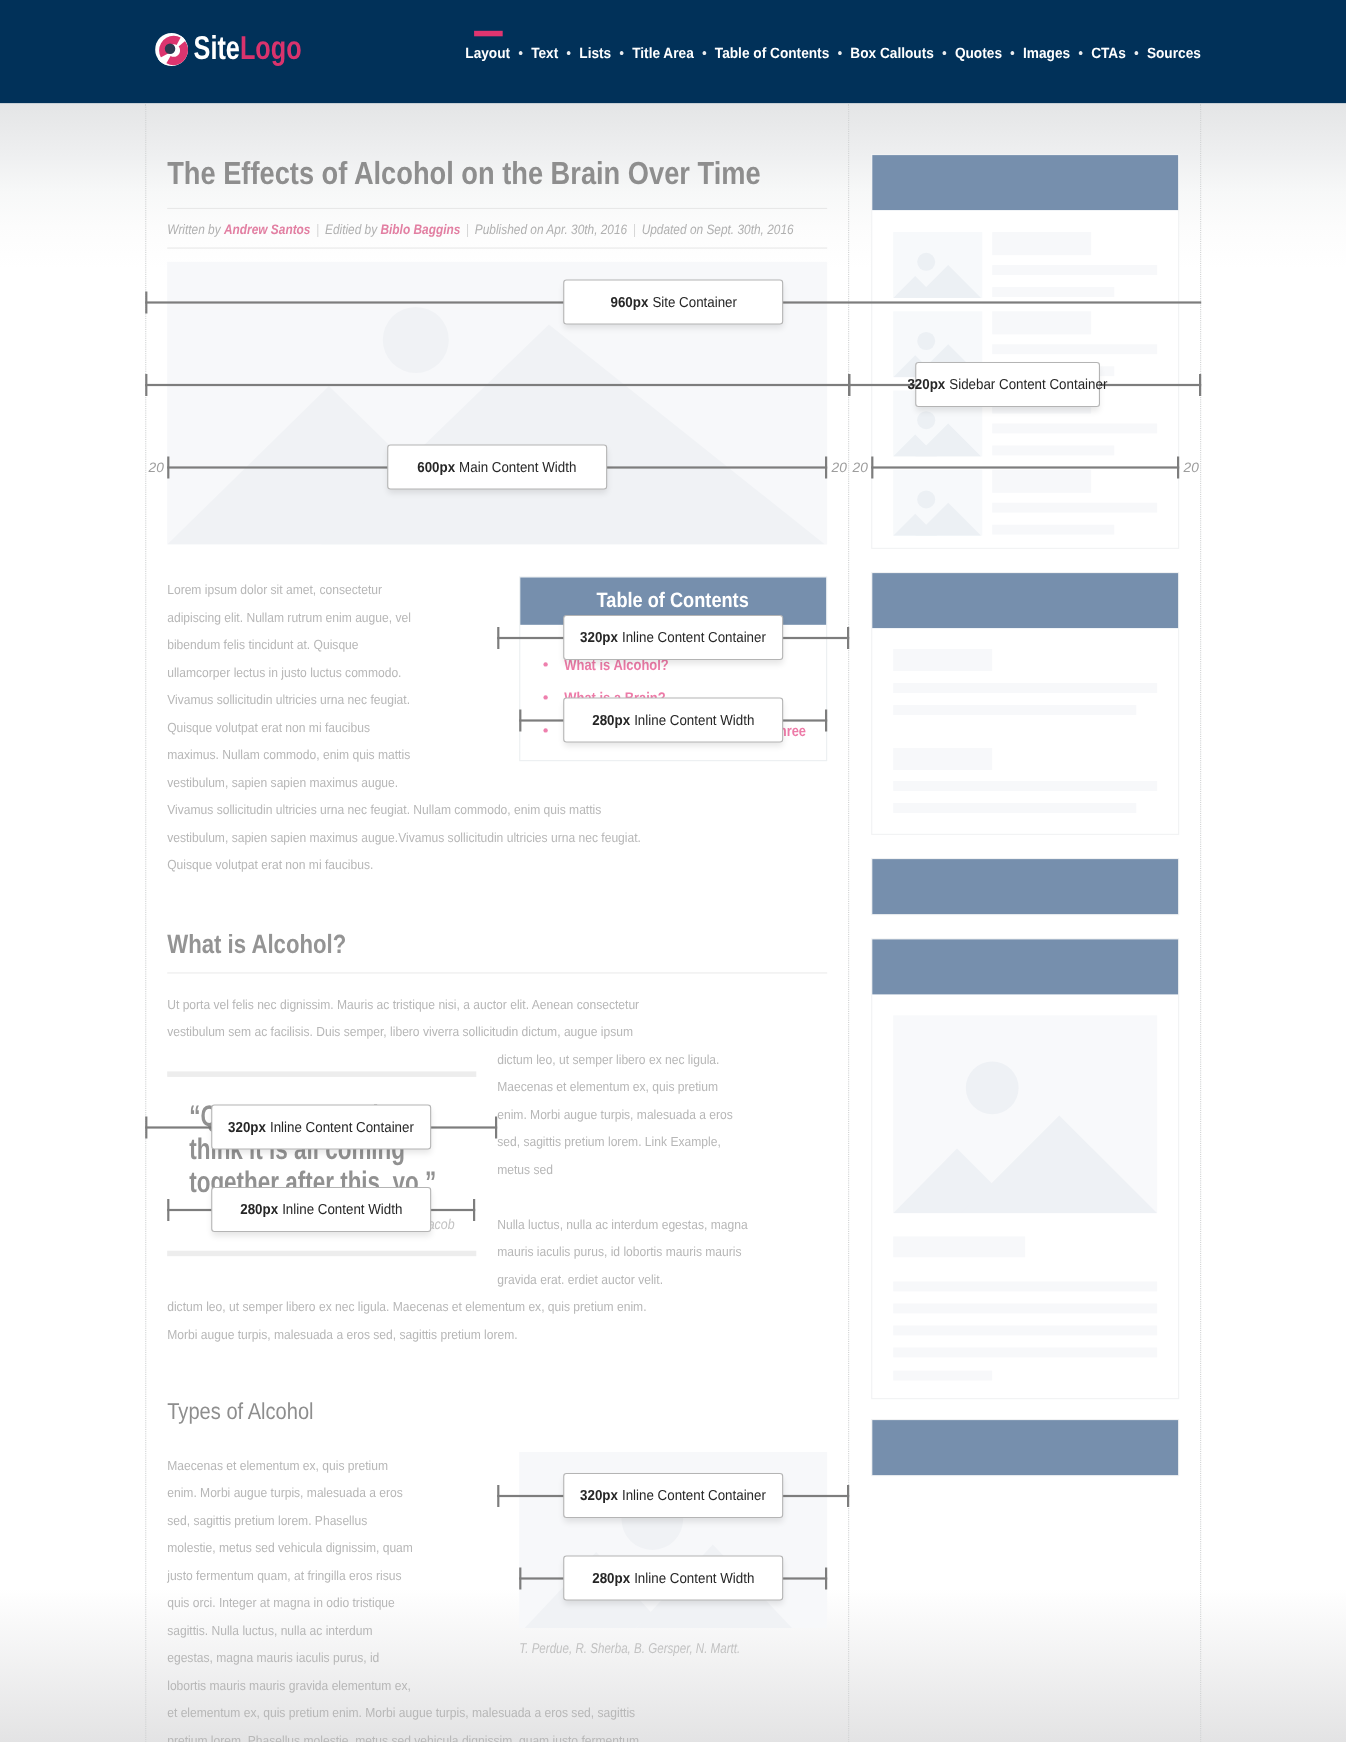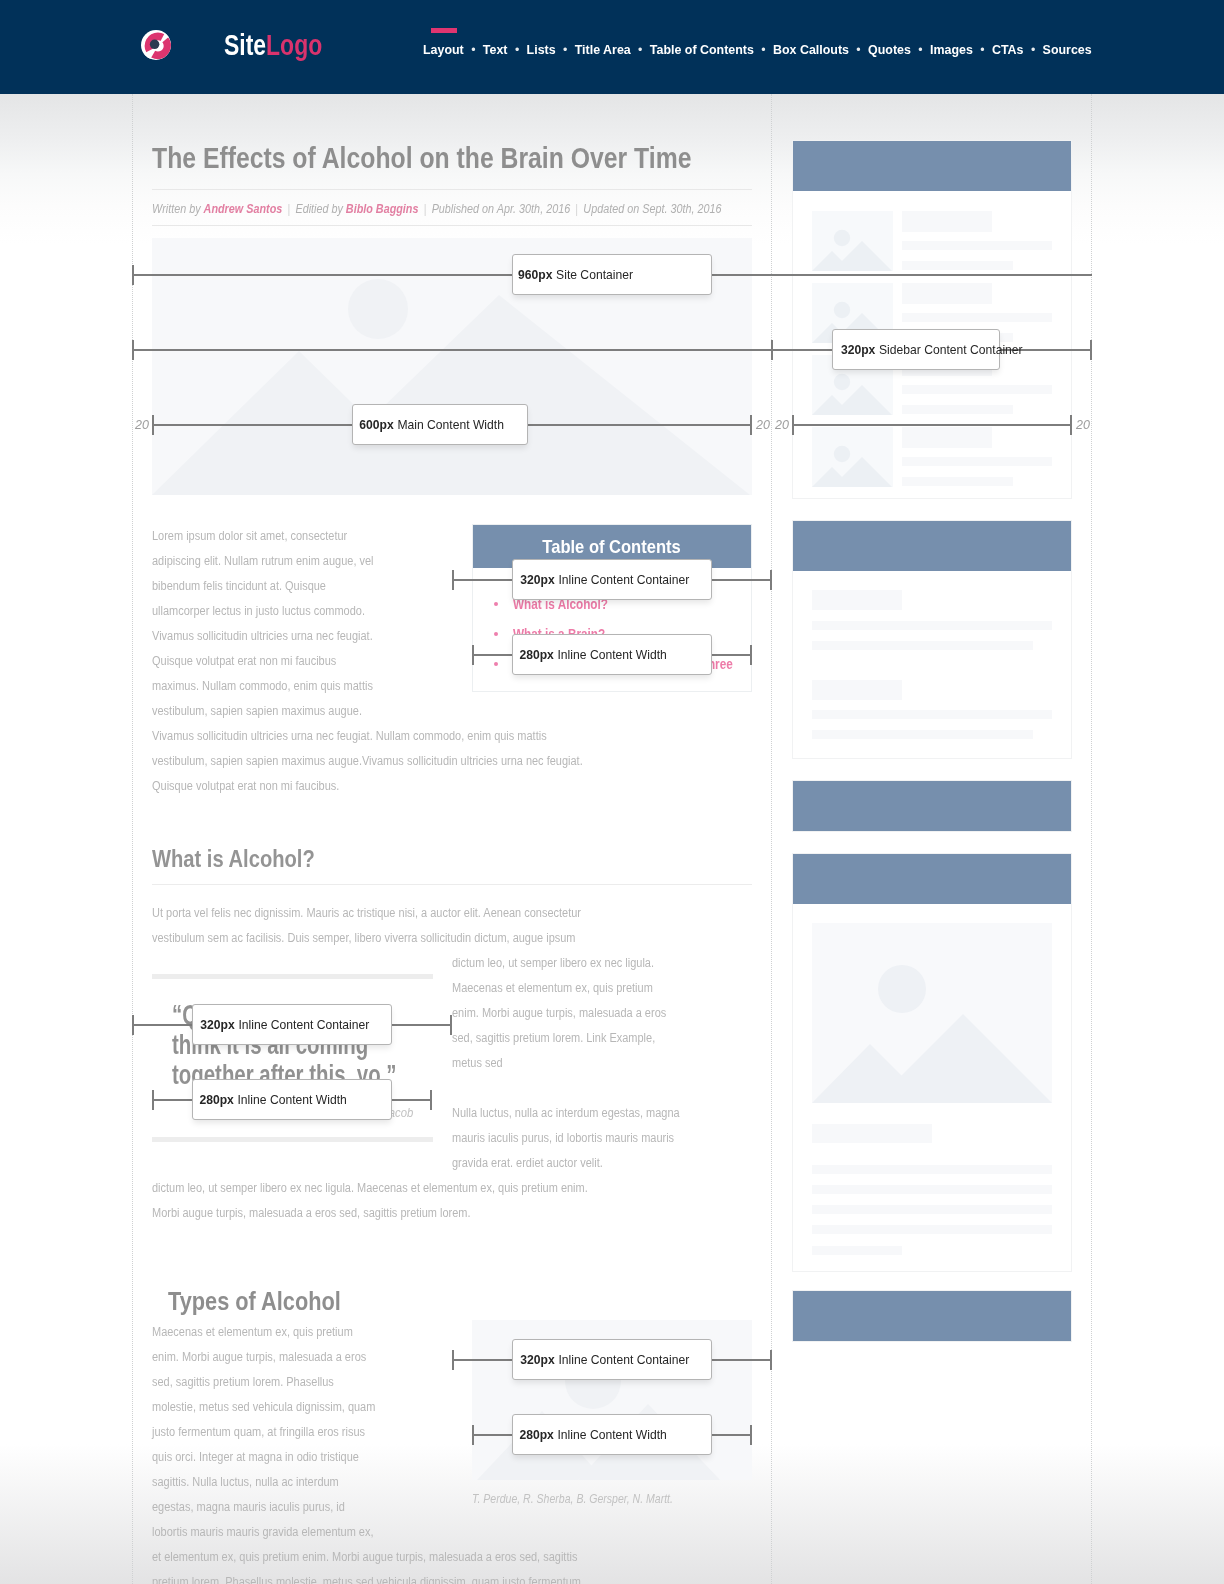--- a/index.html
+++ b/index.html
@@ -3,21 +3,21 @@
 <meta charset="utf-8">
 <style>
   *{box-sizing:border-box;}
   html,body{margin:0;padding:0;}
   body{width:1224px;height:1584px;overflow:hidden;
        font-family:"Liberation Sans",sans-serif;background:#fff;
        -webkit-font-smoothing:antialiased;}
 
   
   .site-header{height:94px;background:#013159;position:relative;overflow:hidden;}
-  .logo{position:absolute;left:141px;top:30px;display:flex;align-items:center;text-decoration:none;gap:48px;}
+  .logo{position:absolute;left:141px;top:30px;display:flex;align-items:center;text-decoration:none;}
   .logo-mark{width:30px;height:30px;margin-right:5px;display:block;}
   .logo-text{font-size:30px;font-weight:bold;line-height:30px;display:inline-block;
              transform:scaleX(.765);transform-origin:left center;}
   .logo-text .s1{color:#ffffff;}
   .logo-text .s2{color:#d9336d;}
 
   .nav{position:absolute;left:423px;top:40px;white-space:nowrap;
        transform:scaleX(.921);transform-origin:left top;}
   .nav a{color:#fff;font-size:13.5px;font-weight:bold;text-decoration:none;}
   .nav .sep{color:#e8ebee;font-size:13.5px;margin:0 8px;}
@@ -42,21 +42,21 @@
   .byline .bar{color:#d5d5d5;padding:0 6px;font-style:normal;}
   .byline-rule{position:absolute;left:0;top:225px;width:600px;height:1px;background:#e8e8e8;}
 
   .img-ph{background:#f7f8fa;position:relative;overflow:hidden;}
   .img-ph svg{position:absolute;left:0;top:0;width:100%;height:100%;display:block;}
 
   .body{font-size:12px;line-height:25px;color:#b7b7b7;margin:0;}
   .body .cx{display:block;transform:scaleX(.915);transform-origin:left top;white-space:nowrap;width:660px;height:25px;}
 
   h2.sec{margin:0;font-size:24px;font-weight:bold;color:#949494;line-height:1.1;}
-  h3.sub{margin:16px;font-size:25px;font-weight:bold;color:#8e8e8e;line-height:1.1;}
+  h3.sub{margin:0;font-size:21px;font-weight:normal;color:#8e8e8e;line-height:1.1;}
   h3.sub .cxh{transform:scaleX(.87);}
   .cxh{display:inline-block;transform:scaleX(.84);transform-origin:left top;}
   .sec-rule{width:600px;height:1px;background:#ececec;}
 
   
   .toc{border:1px solid #eceff1;background:#fff;}
   .toc-head{background:#768fad;color:#fff;font-size:19px;font-weight:bold;
       text-align:center;height:43px;line-height:43px;}
   .toc-head span{display:inline-block;transform:scaleX(.87);}
   .toc ul{list-style:none;margin:0;padding:21px 0 12px 0;}
@@ -97,21 +97,21 @@
 
   
   .measure{position:absolute;height:2px;background:#7d7d7d;}
   .measure:before,.measure:after{content:"";position:absolute;top:-9px;width:2px;height:20px;background:#7d7d7d;}
   .measure:before{left:0;}
   .measure:after{right:0;}
   .measure.nr:after{display:none;}
 
   .callout{position:absolute;height:41px;background:#fff;border:1px solid #b4b4b4;
       border-radius:3px;box-shadow:0 4px 6px -1px rgba(0,0,0,.10);
-      display:flex;align-items:center;justify-content:flex-start;white-space:nowrap;}
+      display:flex;align-items:center;justify-content:center;white-space:nowrap;}
   .callout .inner{font-size:13.2px;color:#262626;display:inline-block;
       transform:scaleX(.92);transform-origin:center center;white-space:nowrap;}
   .callout b{font-weight:bold;margin-right:4px;}
 
   .mlabel{position:absolute;font-size:12.5px;font-style:italic;color:#9d9d9d;line-height:1;}
 </style>
 </head>
 <body>
 
 <div class="site-header">
@@ -346,21 +346,21 @@
     </div>
   </div>
 
   <div id="overlays" style="position:absolute;left:0;top:-94px;width:1224px;height:1584px;z-index:5;">
       <div class="measure nr" style="left: 132px; top: 274px; width: 960px;"></div>
       <div class="callout" style="left: 512px; top: 254px; width: 200px;">
         <span class="inner"><b>960px</b><span>Site Container</span></span>
       </div>
       <div class="measure" style="left: 132px; top: 349px; width: 641px;"></div>
       <div class="measure" style="left: 152px; top: 424px; width: 600px;"></div>
-      <div class="callout" style="left: 352px; top: 404px; width: 176px;">
+      <div class="callout" style="left: 352px; top: 404px; width: 200px;">
         <span class="inner"><b>600px</b><span>Main Content Width</span></span>
       </div>
       <div class="mlabel" style="left: 135px; top: 419px;">20</div>
       <div class="mlabel" style="left: 756px; top: 419px;">20</div>
       <div class="measure" style="left: 771px; top: 349px; width: 321px;"></div>
       <div class="callout" style="left: 832px; top: 329px; width: 168px;">
         <span class="inner"><b>320px</b><span>Sidebar Content Container</span></span>
       </div>
       <div class="measure" style="left: 792px; top: 424px; width: 280px;"></div>
       <div class="mlabel" style="left: 775px; top: 419px;">20</div>

